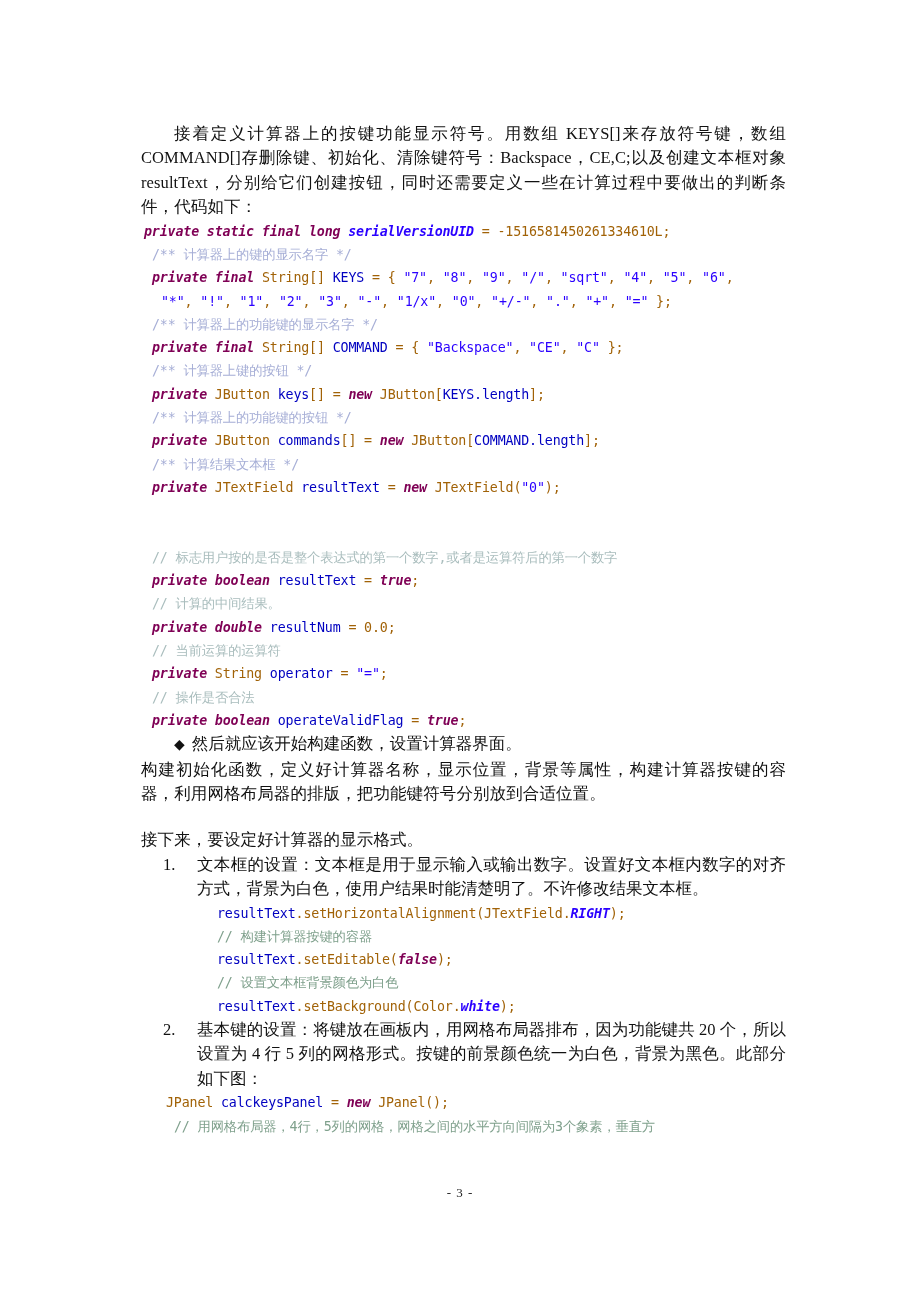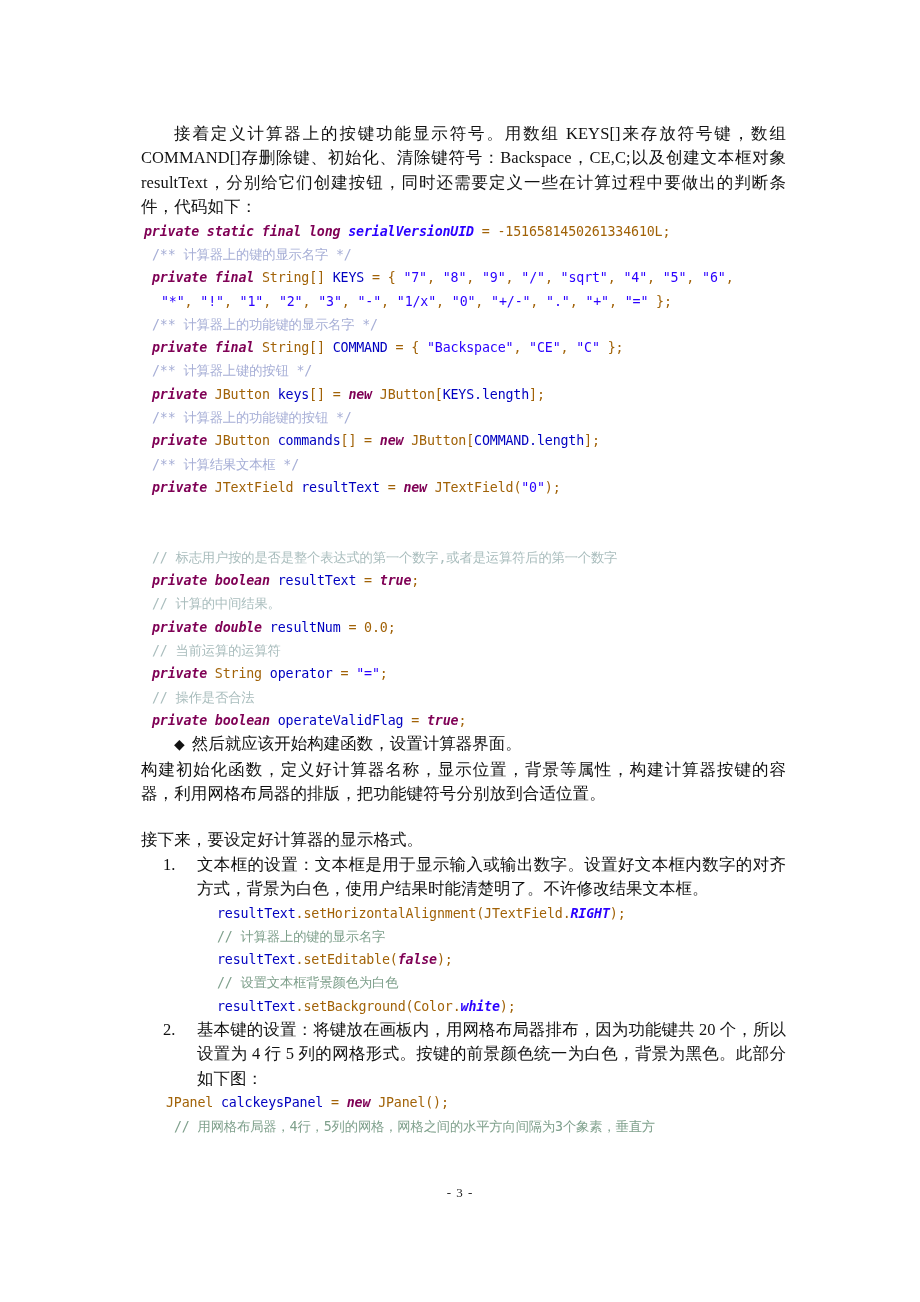--- a/index.html
+++ b/index.html
@@ -151,21 +151,21 @@
     <p class="para">构建初始化函数，定义好计算器名称，显示位置，背景等属性，构建计算器按键的容器，利用网格布局器的排版，把功能键符号分别放到合适位置。</p>
 
     <p class="para blankgap">接下来，要设定好计算器的显示格式。</p>
 
     <ol class="numlist" id="numbered-list">
         <li>
           <span class="num">1.</span>
           <span class="li-text">文本框的设置：文本框是用于显示输入或输出数字。设置好文本框内数字的对齐方式，背景为白色，使用户结果时能清楚明了。不许修改结果文本框。</span>
           <div>
             <div class="code i2"><span class="id">resultText</span><span class="plain">.setHorizontalAlignment(JTextField.</span><span class="kw-it">RIGHT</span><span class="plain">);</span></div>
-            <div class="code i2"><span class="cmt-grn">// 计算器上的键的显示名字</span></div>
+            <div class="code i2"><span class="cmt-grn">// 构建计算器按键的容器</span></div>
             <div class="code i2"><span class="id">resultText</span><span class="plain">.setEditable(</span><span class="kw">false</span><span class="plain">);</span></div>
             <div class="code i2"><span class="cmt-grn">// 设置文本框背景颜色为白色</span></div>
             <div class="code i2"><span class="id">resultText</span><span class="plain">.setBackground(Color.</span><span class="kw-it">white</span><span class="plain">);</span></div>
           </div>
         </li>
         <li>
           <span class="num">2.</span>
           <span class="li-text">基本键的设置：将键放在画板内，用网格布局器排布，因为功能键共 20 个，所以设置为 4 行 5 列的网格形式。按键的前景颜色统一为白色，背景为黑色。此部分如下图：</span>
           <div style="margin-left: -34px;">
             <div class="code i0"><span class="plain">JPanel </span><span class="id">calckeysPanel</span><span class="plain"> = </span><span class="kw">new </span><span class="plain">JPanel();</span></div>

